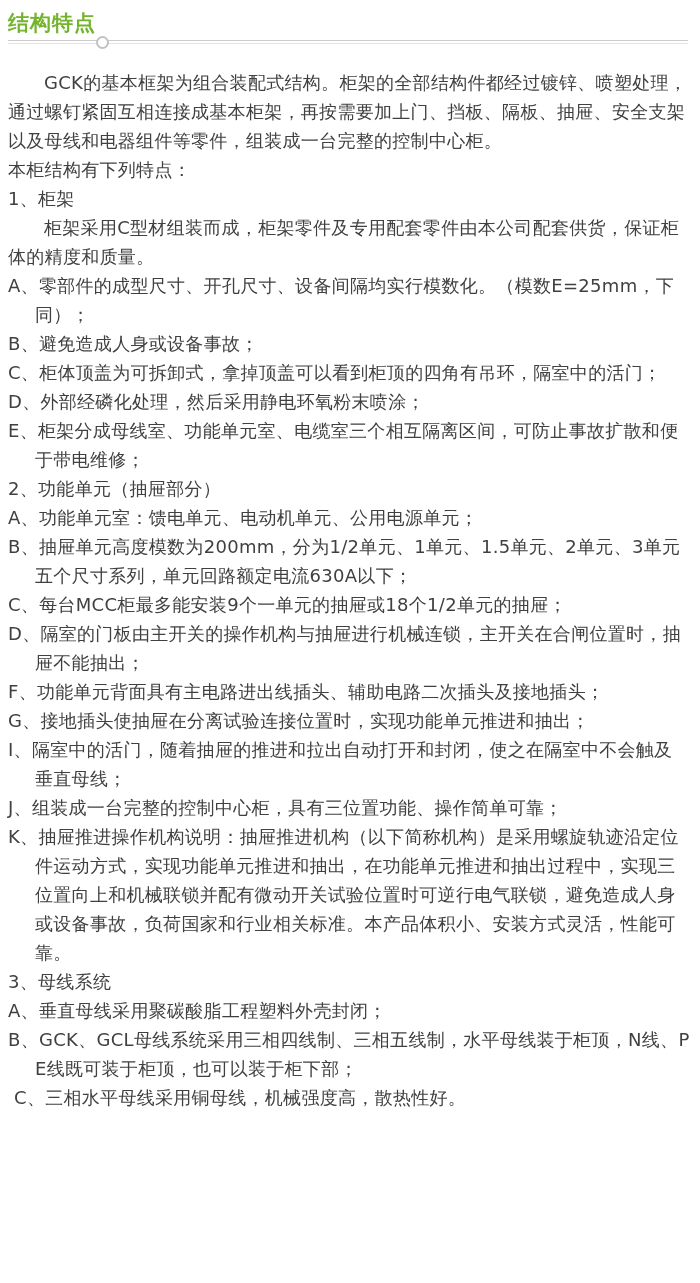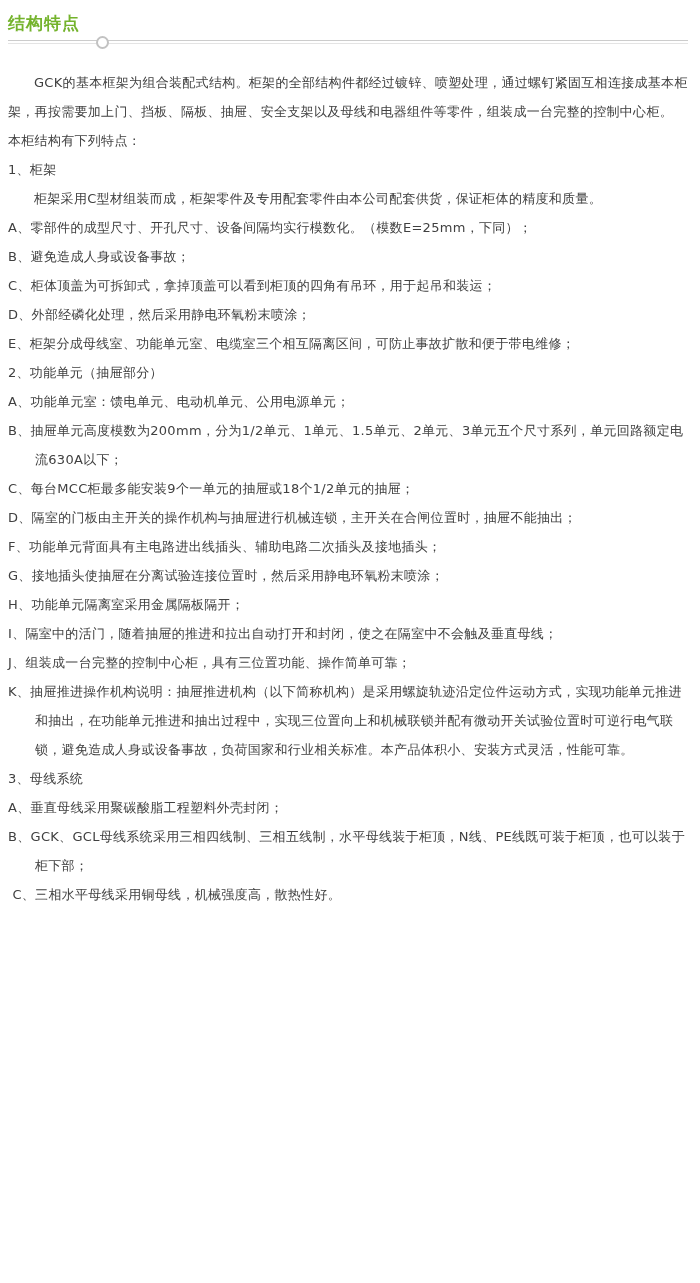--- a/index.html
+++ b/index.html
@@ -7,21 +7,21 @@
     width: 700px;
     font-family: "DejaVu Sans", "Liberation Sans", sans-serif;
     color: #404040;
     -webkit-font-smoothing: antialiased;
   }
   .page { padding: 8px 10px 10px 8px; box-sizing: border-box; }
 
   .section { position: relative; }
   .section-title {
     margin: 0;
-    font-size: 17px;
+    font-size: 21px;
     line-height: 30px;
     font-weight: bold;
     letter-spacing: 1px;
     color: #74b32c;
   }
   .divider {
     position: relative;
     height: 2px;
     margin-top: 2px;
     border-top: 1px solid #cccccc;
@@ -35,21 +35,21 @@
     height: 9px;
     background: #ffffff;
     border: 2px solid #c2c2c2;
     border-radius: 50%;
     box-sizing: content-box;
   }
   .sec-0 .knob { left: 88px; }
   .sec-1 .knob { left: 128px; }
 
   .section-body {
-    font-size: 13px;
+    font-size: 18px;
     line-height: 29px;
     letter-spacing: 0.3px;
   }
   .sec-0 .section-body { margin-top: 24px; }
   .sec-1 .section-body { margin-top: 11px; }
 
   .section-body p {
     margin: 0;
     white-space: pre-wrap;
     word-break: break-all;
@@ -70,31 +70,30 @@
     <div class="divider">
       <span class="knob"></span>
     </div>
     <div class="section-body">
         <p class="indent">GCK的基本框架为组合装配式结构。柜架的全部结构件都经过镀锌、喷塑处理，通过螺钉紧固互相连接成基本柜架，再按需要加上门、挡板、隔板、抽屉、安全支架以及母线和电器组件等零件，组装成一台完整的控制中心柜。</p>
         <p class="flush">本柜结构有下列特点：</p>
         <p class="flush">1、柜架</p>
         <p class="indent">柜架采用C型材组装而成，柜架零件及专用配套零件由本公司配套供货，保证柜体的精度和质量。</p>
         <p class="hang">A、零部件的成型尺寸、开孔尺寸、设备间隔均实行模数化。（模数E=25mm，下同）；</p>
         <p class="hang">B、避免造成人身或设备事故；</p>
-        <p class="hang">C、柜体顶盖为可拆卸式，拿掉顶盖可以看到柜顶的四角有吊环，用于起吊和装运；</p>
+        <p class="hang">C、柜体顶盖为可拆卸式，拿掉顶盖可以看到柜顶的四角有吊环，隔室中的活门；</p>
         <p class="hang">D、外部经磷化处理，然后采用静电环氧粉末喷涂；</p>
         <p class="hang">E、柜架分成母线室、功能单元室、电缆室三个相互隔离区间，可防止事故扩散和便于带电维修；</p>
         <p class="flush">2、功能单元（抽屉部分）</p>
         <p class="hang">A、功能单元室：馈电单元、电动机单元、公用电源单元；</p>
         <p class="hang">B、抽屉单元高度模数为200mm，分为1/2单元、1单元、1.5单元、2单元、3单元五个尺寸系列，单元回路额定电流630A以下；</p>
         <p class="hang">C、每台MCC柜最多能安装9个一单元的抽屉或18个1/2单元的抽屉；</p>
         <p class="hang">D、隔室的门板由主开关的操作机构与抽屉进行机械连锁，主开关在合闸位置时，抽屉不能抽出；</p>
         <p class="hang">F、功能单元背面具有主电路进出线插头、辅助电路二次插头及接地插头；</p>
-        <p class="hang">G、接地插头使抽屉在分离试验连接位置时，然后采用静电环氧粉末喷涂；</p>
-        <p class="hang">H、功能单元隔离室采用金属隔板隔开；</p>
+        <p class="hang">G、接地插头使抽屉在分离试验连接位置时，实现功能单元推进和抽出；</p>
         <p class="hang">I、隔室中的活门，随着抽屉的推进和拉出自动打开和封闭，使之在隔室中不会触及垂直母线；</p>
         <p class="hang">J、组装成一台完整的控制中心柜，具有三位置功能、操作简单可靠；</p>
         <p class="hang">K、抽屉推进操作机构说明：抽屉推进机构（以下简称机构）是采用螺旋轨迹沿定位件运动方式，实现功能单元推进和抽出，在功能单元推进和抽出过程中，实现三位置向上和机械联锁并配有微动开关试验位置时可逆行电气联锁，避免造成人身或设备事故，负荷国家和行业相关标准。本产品体积小、安装方式灵活，性能可靠。</p>
         <p class="flush">3、母线系统</p>
         <p class="hang">A、垂直母线采用聚碳酸脂工程塑料外壳封闭；</p>
         <p class="hang">B、GCK、GCL母线系统采用三相四线制、三相五线制，水平母线装于柜顶，N线、PE线既可装于柜顶，也可以装于柜下部；</p>
         <p class="hang"> C、三相水平母线采用铜母线，机械强度高，散热性好。</p>
       </div>
   </div>
 

